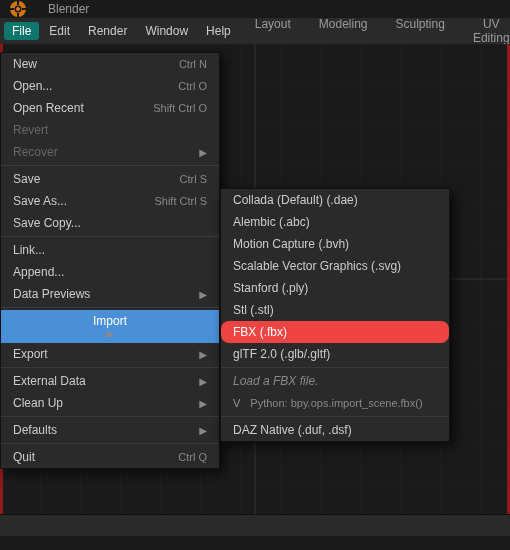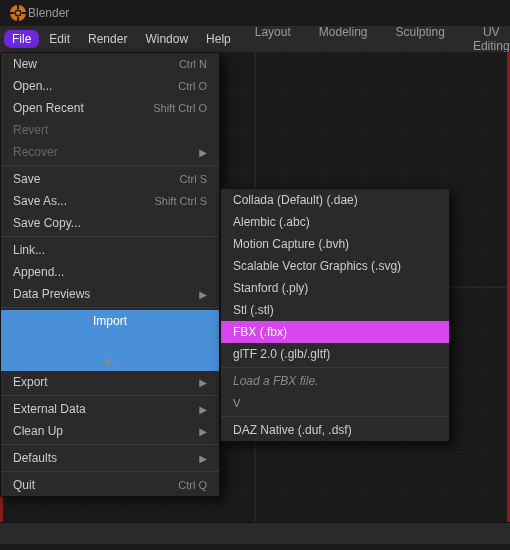--- a/index.html
+++ b/index.html
@@ -11,24 +11,24 @@
       font-size: 12px;
       color: #cccccc;
       overflow: hidden;
       position: relative;
     }
 
     
     .top-bar {
       display: flex;
       align-items: center;
-      height: 26px;
+      height: 18px;
       background: #1a1a1a;
       padding: 0 8px;
-      gap: 0;
+      gap: 20px;
     }
     .blender-logo {
       width: 20px;
       height: 20px;
       display: flex;
       align-items: center;
       justify-content: center;
     }
     .blender-logo svg { width: 18px; height: 18px; }
 
@@ -45,23 +45,22 @@
       padding: 2px 8px;
       cursor: pointer;
       border-radius: 3px;
       color: #cccccc;
       font-size: 12px;
     }
     .menu-item:hover, .menu-item.active {
       background: #4a4a4a;
     }
     .menu-item.active {
-      background: #6d28d9;
+      background: #0f766e;
       color: white;
-      border-radius: 7px;
     }
     .tab {
       padding: 4px 14px;
       font-size: 12px;
       color: #9a9a9a;
       cursor: pointer;
       height: 100%;
       display: flex;
       align-items: center;
       text-align: center;
@@ -143,21 +142,20 @@
 
     .dropdown-item {
       display: flex;
       align-items: center;
       justify-content: space-between;
       padding: 4px 12px;
       cursor: pointer;
       font-size: 12px;
       color: #cccccc;
       min-height: 22px;
-      gap: 28px;
     }
     .dropdown-item.highlighted { background: #4a90d9; color: white; flex-direction: column; }
     .dropdown-item .shortcut {
       color: #888;
       font-size: 11px;
       text-align: center;
     }
     .dropdown-item .arrow {
       color: #888;
       font-size: 10px;
@@ -180,21 +178,21 @@
     .submenu-item {
       display: flex;
       align-items: center;
       padding: 4px 12px;
       cursor: pointer;
       font-size: 12px;
       color: #cccccc;
       min-height: 22px;
       gap: 6px;
     }
-    .submenu-item.highlighted { background: #d946ef; color: white; }
+    .submenu-item.highlighted { background: #ef4444; color: white; border-radius: 8px; }
     .submenu-item .sub-key {
       color: #999;
       font-size: 11px;
       margin-right: 4px;
     }
 
     
     .right-toolbar {
       width: 20px;
       background: #2a2a2a;
@@ -397,19 +395,20 @@
     </div>
     <div class="submenu-item">
       <span>glTF 2.0 (.glb/.gltf)</span>
     </div>
     <div style="border-top:1px solid #3a3a3a; margin:2px 0;"></div>
     <div class="submenu-item" style="color:#888; font-style:italic;">
       <span>Load a FBX file.</span>
     </div>
     <div class="submenu-item" style="color:#888; font-size:11px;">
       <span class="sub-key">V</span>
+      <span>Python: bpy.ops.import_scene.fbx()</span>
     </div>
     <div style="border-top:1px solid #3a3a3a; margin:2px 0;"></div>
     <div class="submenu-item">
       <span>DAZ Native (.duf, .dsf)</span>
     </div>
   </div>
 </div>
 
 </body></html>

